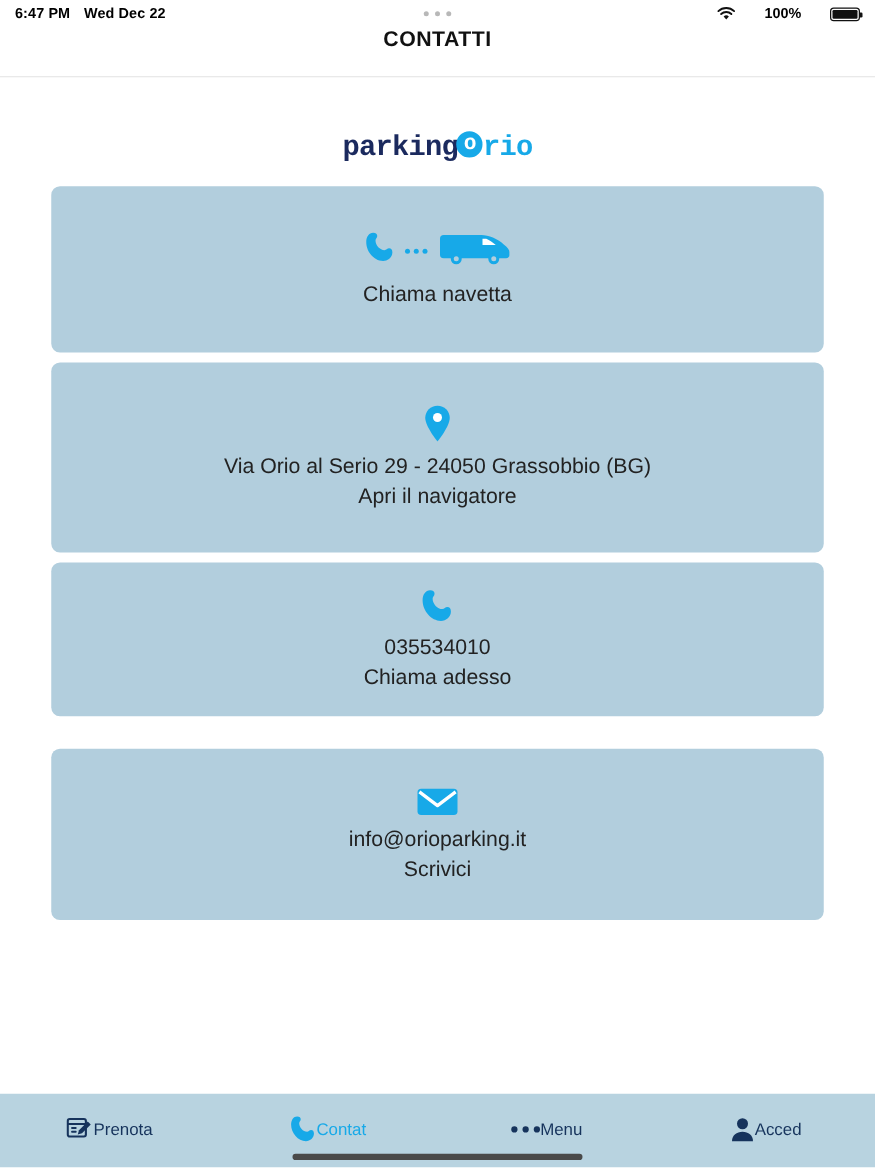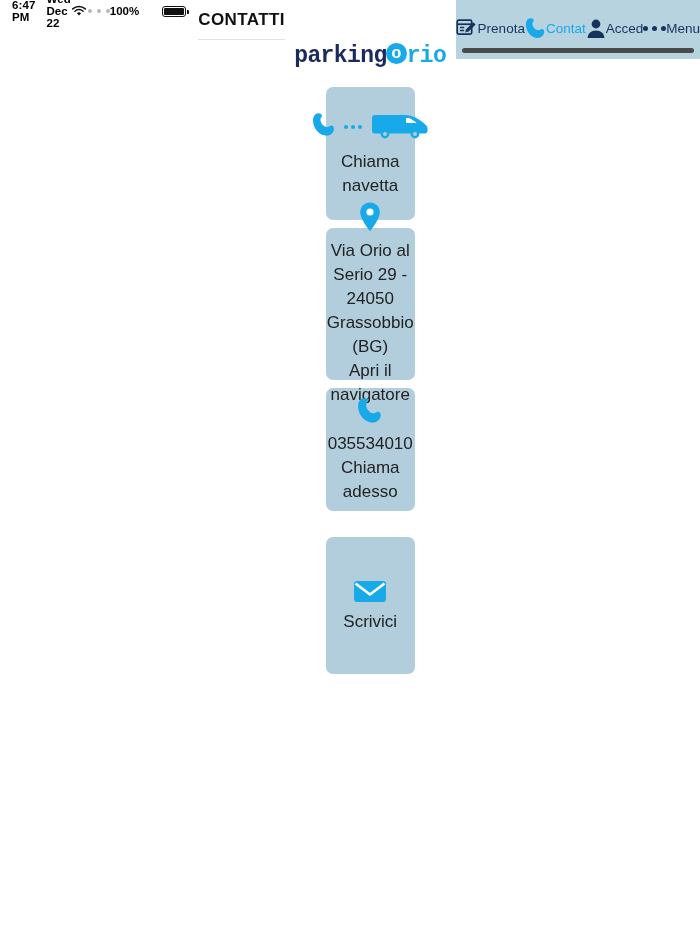--- a/index.html
+++ b/index.html
@@ -6,21 +6,21 @@
   html, body {
     width:700px; height:934px;
     font-family:"Liberation Sans", sans-serif;
     background:#ffffff;
     overflow:hidden;
   }
   .screen {
     position:relative;
     width:700px; height:934px;
     background:#ffffff;
-    display:flex; flex-direction:row;
+    display:flex; flex-direction:column;
   }
 
   
   .statusbar {
     height:22px;
     flex:0 0 22px;
     display:flex; align-items:center;
     padding:0 12px;
     position:relative;
     background:#ffffff;
@@ -53,21 +53,21 @@
     width:2px; height:4px; background:#111; border-radius:0 1px 1px 0;
   }
   .batt i {
     position:absolute; left:1px; top:1px; bottom:1px; right:1px;
     background:#111; border-radius:1px; display:block;
   }
 
   
   .navbar {
     flex:0 0 40px; height:40px;
-    display:flex; align-items:center; justify-content:center;
+    display:flex; justify-content:center;
     background:#ffffff;
     border-bottom:1px solid #e2e2e2;
   }
   .nav-title {
     font-size:17px; font-weight:bold; color:#111;
     letter-spacing:0.4px;
   }
 
   
   .content {
@@ -244,20 +244,21 @@
       <div class="card-line">Chiama adesso</div>
     </div>
 
     <div class="card" id="card-email">
       <div class="card-icon">
         <svg width="34" height="26" viewBox="0 0 34 26">
           <rect x="1" y="3" width="32" height="21" rx="3" fill="#17a9e8"></rect>
           <path d="M2.5 5.5 L17 16.5 L31.5 5.5" stroke="#ffffff" stroke-width="2.6" fill="none" stroke-linejoin="round"></path>
         </svg>
       </div>
+      <div class="card-line">info@orioparking.it</div>
       <div class="card-line">Scrivici</div>
     </div>
 
   </div>
 
   <div class="tabbar">
 
     <div class="tab">
       <span class="tab-icon">
         <svg width="22" height="22" viewBox="0 0 22 22">
@@ -273,34 +274,34 @@
     <div class="tab active">
       <span class="tab-icon">
         <svg width="21" height="23" viewBox="0 0 24 26">
           <path d="M6.5 1.2 c2.4 0 3.3 1.1 3.3 2.6 c0 1.6 -1.4 2.2 -1.4 3.6 c0 3.9 3.6 7.7 7.2 7.7 c1.5 0 2.1 -1.5 3.7 -1.5 c1.5 0 2.6 1 2.6 3.2 c0 3.9 -3.4 7 -7.4 7 C7.4 23.8 1 16.6 1 8.6 C1 4.4 3.2 1.2 6.5 1.2 Z" fill="#17a9e8"></path>
         </svg>
       </span>
       <span class="tab-label">Contat</span>
     </div>
 
     <div class="tab">
+      <span class="menu-dots">
+        <span></span>
+          <span></span>
+          <span></span>
+      </span>
+      <span class="tab-label">Menu</span>
+    </div>
+
+    <div class="tab">
       <span class="tab-icon">
         <svg width="20" height="21" viewBox="0 0 20 21">
           <circle cx="10" cy="6" r="4.4" fill="#16335c"></circle>
           <path d="M1.6 20 c0 -4.8 3.8 -7.6 8.4 -7.6 c4.6 0 8.4 2.8 8.4 7.6 Z" fill="#16335c"></path>
         </svg>
       </span>
       <span class="tab-label">Acced</span>
     </div>
 
-    <div class="tab">
-      <span class="menu-dots">
-        <span></span>
-          <span></span>
-          <span></span>
-      </span>
-      <span class="tab-label">Menu</span>
-    </div>
-
     <div class="home-indicator"></div>
   </div>
 
 </div>
 
 </body></html>

